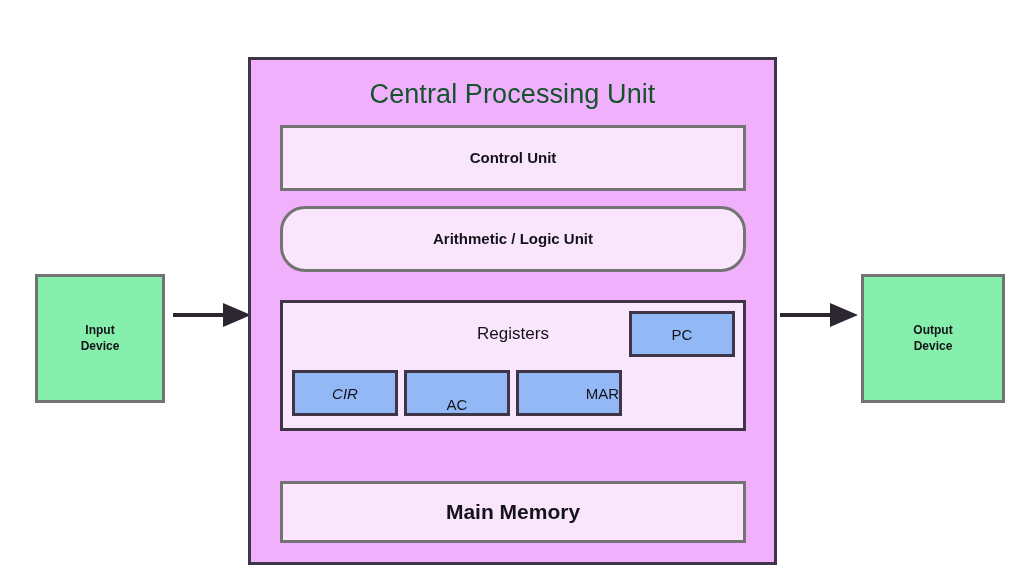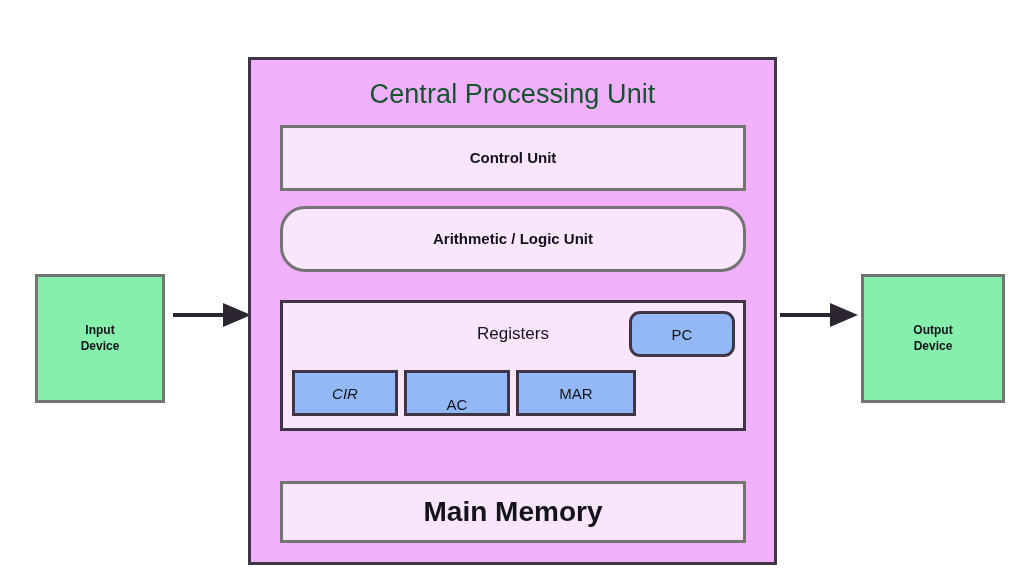--- a/index.html
+++ b/index.html
@@ -101,33 +101,33 @@
     position: absolute;
     box-sizing: border-box;
     background: #92b9f5;
     border: 3px solid #3f3546;
     display: flex;
     align-items: center;
     justify-content: center;
     font-size: 15px;
   }
   
-  #reg-pc  { left: 346px; top: 8px;  width: 106px; height: 46px; border-radius: 11px; }
+  #reg-pc  { left: 346px; top: 8px;  width: 106px; height: 46px; }
   
   #reg-cir { left: 9px;   top: 67px; width: 106px; height: 46px; font-style: italic; }
   #reg-ac  { left: 121px; top: 67px; width: 106px; height: 46px; align-items: flex-end; }
-  #reg-mar { left: 233px; top: 67px; width: 120px; height: 46px; }
+  #reg-mar { left: 233px; top: 67px; width: 106px; height: 46px; justify-content: flex-end; }
   #reg-mdr { left: 346px; top: 67px; width: 106px; height: 46px; }
 
   #main-memory {
     left: 29px;
     top: 421px;
     width: 466px;
     height: 62px;
-    font-size: 28px;
+    font-size: 21px;
   }
 
   
   .arrow {
     position: absolute;
     height: 30px;
   }
   #arrow-in  { left: 173px; top: 300px; width: 78px; }
   #arrow-out { left: 780px; top: 300px; width: 78px; }
 </style>

